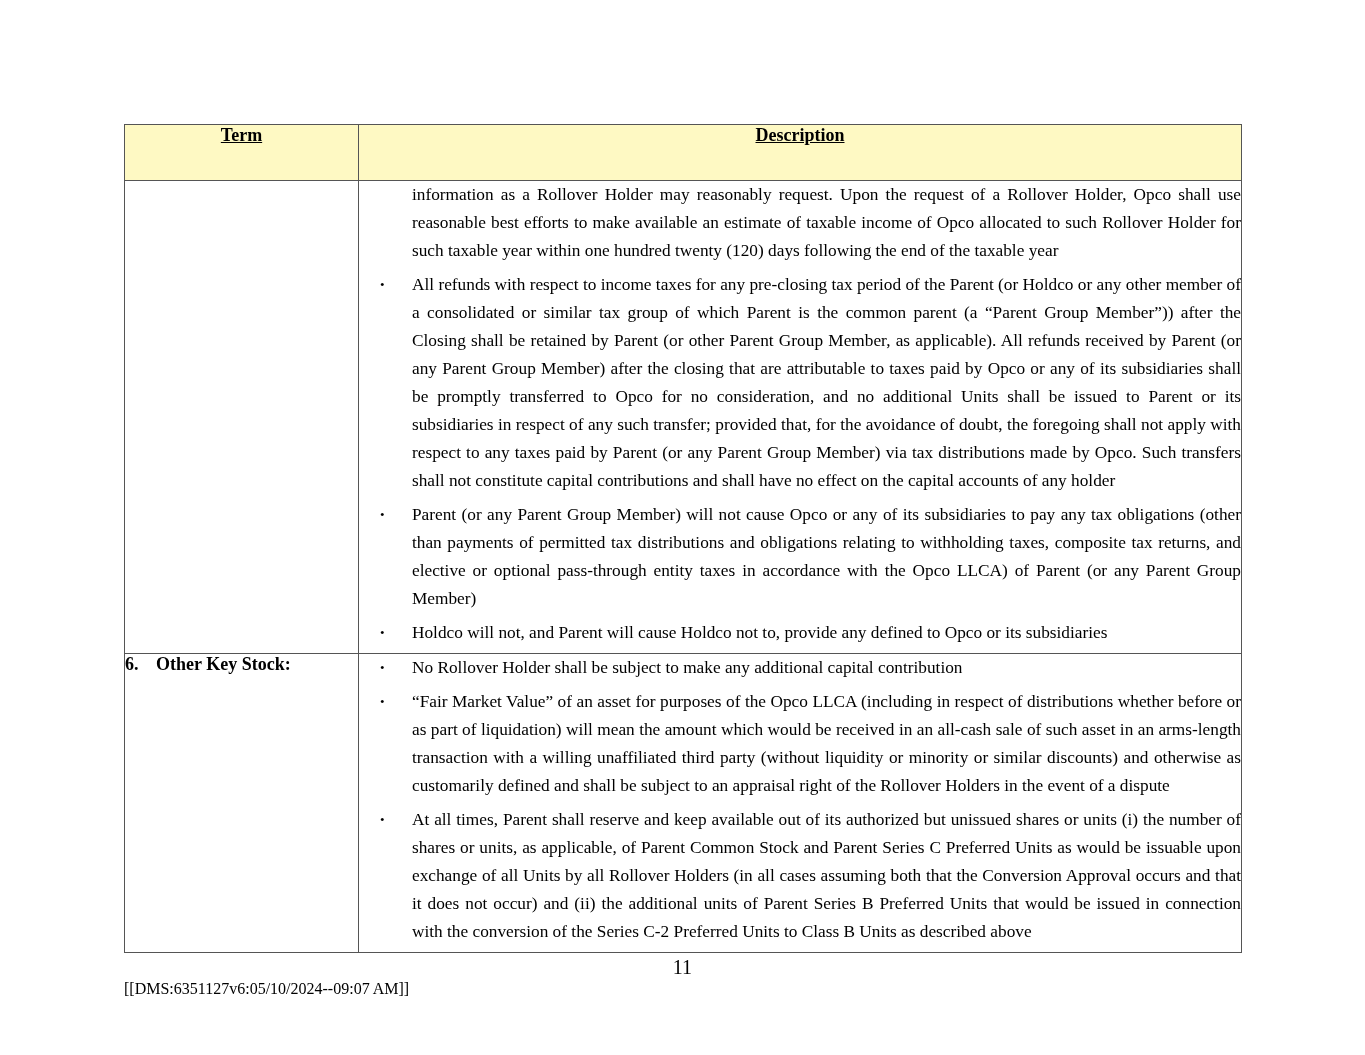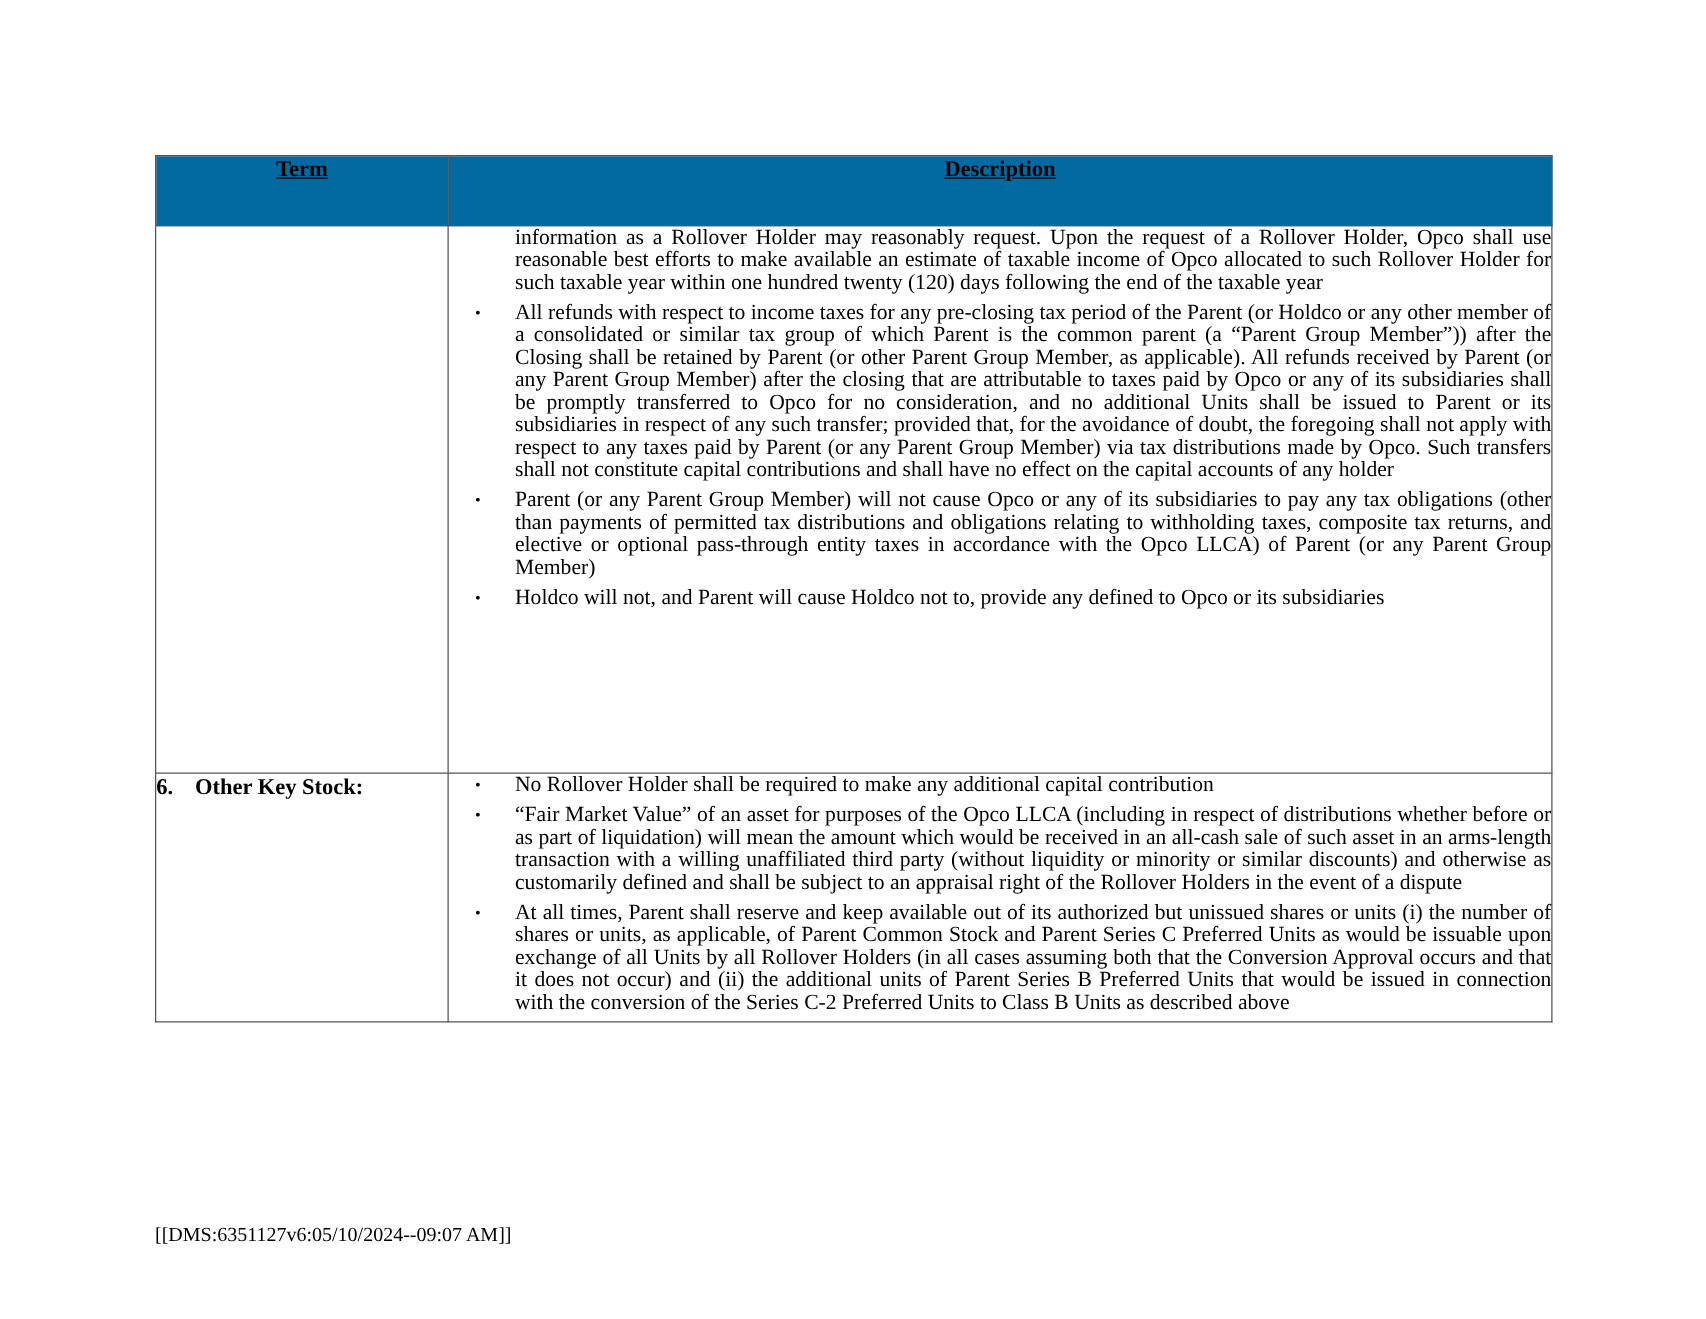--- a/index.html
+++ b/index.html
@@ -4,23 +4,23 @@
 <style>
   html, body { margin:0; padding:0; background:#ffffff; }
   body { width:1365px; height:1055px; position:relative; overflow:hidden;
          font-family:"Liberation Serif", "DejaVu Serif", serif; color:#000; }
   .page { position:absolute; left:0; top:0; width:1365px; height:1055px; }
   table.terms { position:absolute; left:124px; top:124px; width:1117px;
                 border-collapse:collapse; table-layout:fixed; }
   table.terms td, table.terms th { border:1px solid #555; vertical-align:top; padding:0; }
   col.c1 { width:234px; }
   col.c2 { width:883px; }
-  thead th { background:#0369a1; height:55px; font-weight:bold; font-size:18px;
+  thead th { background:#fef9c3; height:55px; font-weight:bold; font-size:18px;
              text-decoration:underline; text-align:center; vertical-align:middle; }
-  .desc { padding:9px 9px 12px 9px; font-size:17.3px; line-height:18px; }
+  .desc { padding:9px 9px 12px 9px; font-size:17.3px; line-height:28px; }
   .para { padding-left:53px; text-align:justify; margin:0 0 6px 0; position:relative; }
   .bullet { position:absolute; left:21px; top:0; font-size:13px; }
   ul.blist { list-style:none; margin:0; padding:0; }
   ul.blist li { position:relative; padding-left:53px; text-align:justify; margin:0 0 6px 0; }
   .termcell { padding:10px 13px; font-size:18px; font-weight:bold; }
   .termcell .num { display:inline-block; width:31px; }
   .u { }
   .pagenum { position:absolute; left:0; width:1365px; top:956px; text-align:center; font-size:20px; }
   .footer { position:absolute; left:124px; top:980px; font-size:16px; }
 </style>
@@ -61,30 +61,31 @@
         </td>
       </tr>
       <tr>
         <td class="termcell">
           <span class="num">6.</span><span>Other Key Stock:</span>
         </td>
         <td class="desc">
           <ul class="blist">
             <li>
               <span class="bullet">•</span>
-              <span>No Rollover Holder shall be required to make any additional capital contribution</span>
+              <span>No Rollover Holder shall be subject to make any additional capital contribution</span>
             </li>
             <li>
               <span class="bullet">•</span>
               <span>“Fair Market Value” of an asset for purposes of the Opco LLCA (including in respect of distributions whether before or as part of liquidation) will mean the amount which would be received in an all-cash sale of such asset in an arms-length transaction with a willing unaffiliated third party (without liquidity or minority or similar discounts) and otherwise as customarily defined and shall be subject to an appraisal right of the Rollover Holders in the event of a dispute</span>
             </li>
             <li>
               <span class="bullet">•</span>
               <span>At all times, Parent shall reserve and keep available out of its authorized but unissued shares or units (i) the number of shares or units, as applicable, of Parent Common Stock and Parent Series C Preferred Units as would be issuable upon exchange of all Units by all Rollover Holders (in all cases assuming both that the Conversion Approval occurs and that it does not occur) and (ii) the additional units of Parent Series B Preferred Units that would be issued in connection with the conversion of the Series C-2 Preferred Units to Class B Units as described above</span>
             </li>
           </ul>
         </td>
       </tr>
     </tbody>
   </table>
 
+  <div class="pagenum">11</div>
   <div class="footer">[[DMS:6351127v6:05/10/2024--09:07 AM]]</div>
 </div>
 
 </body></html>

